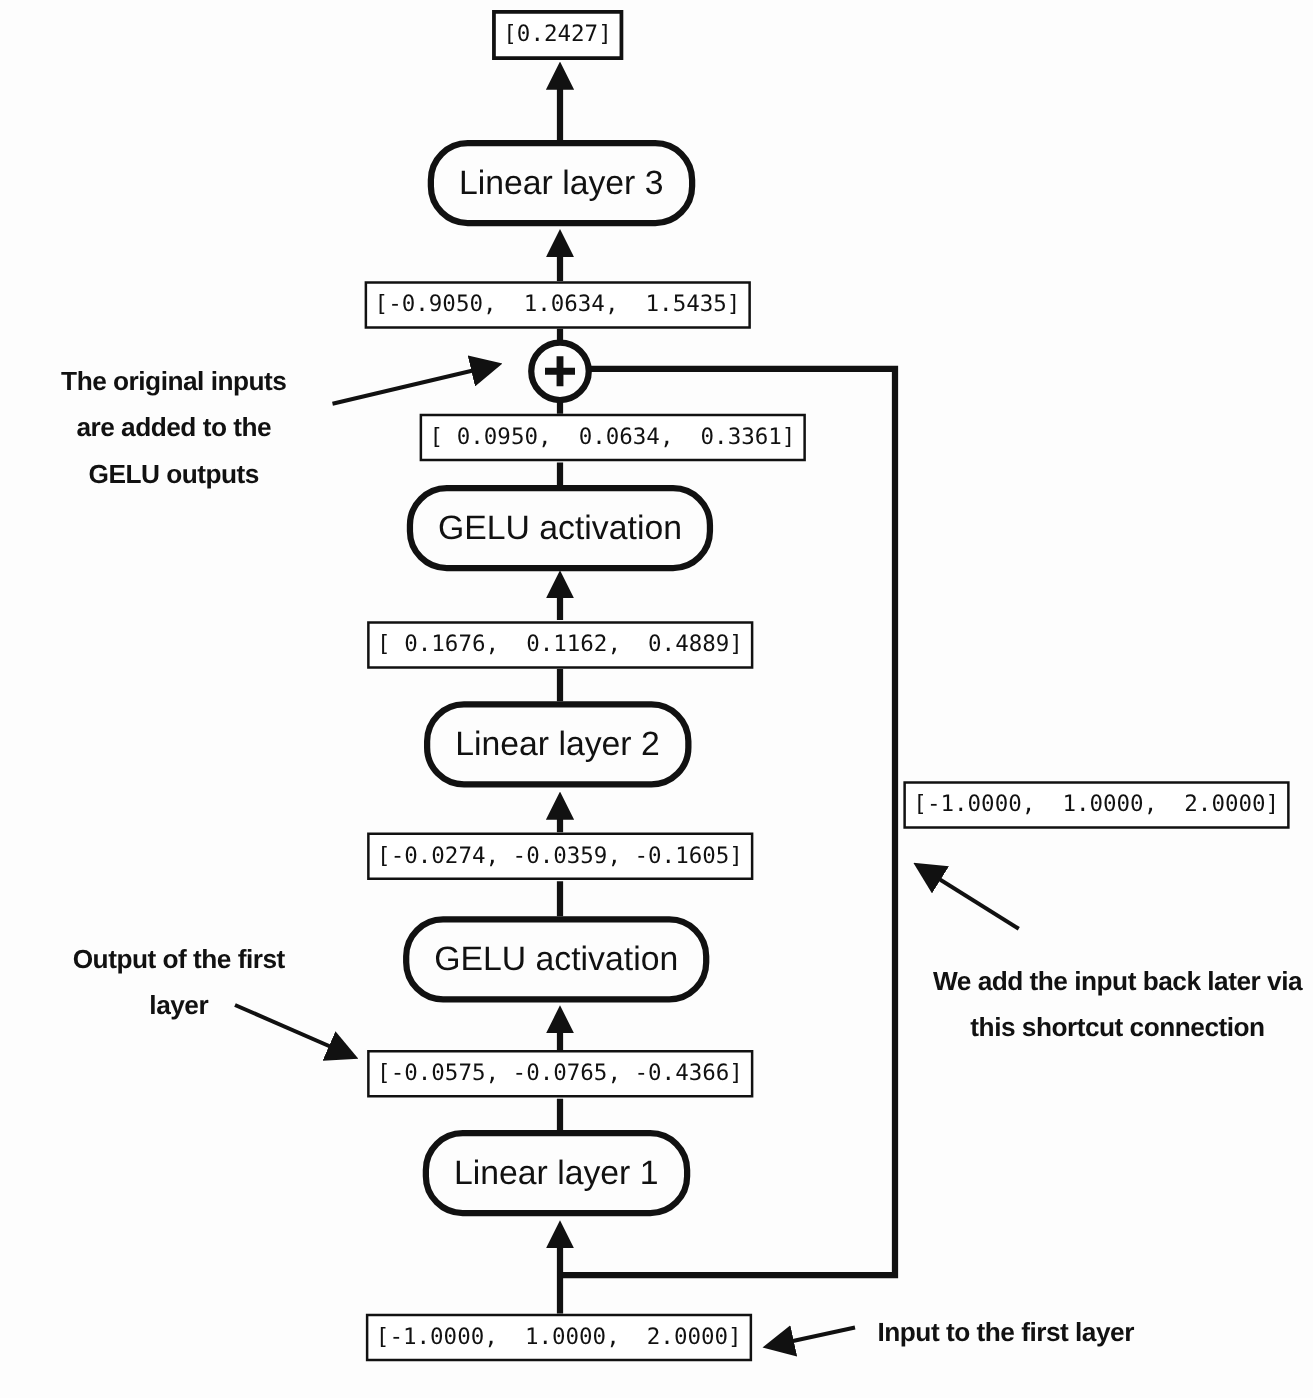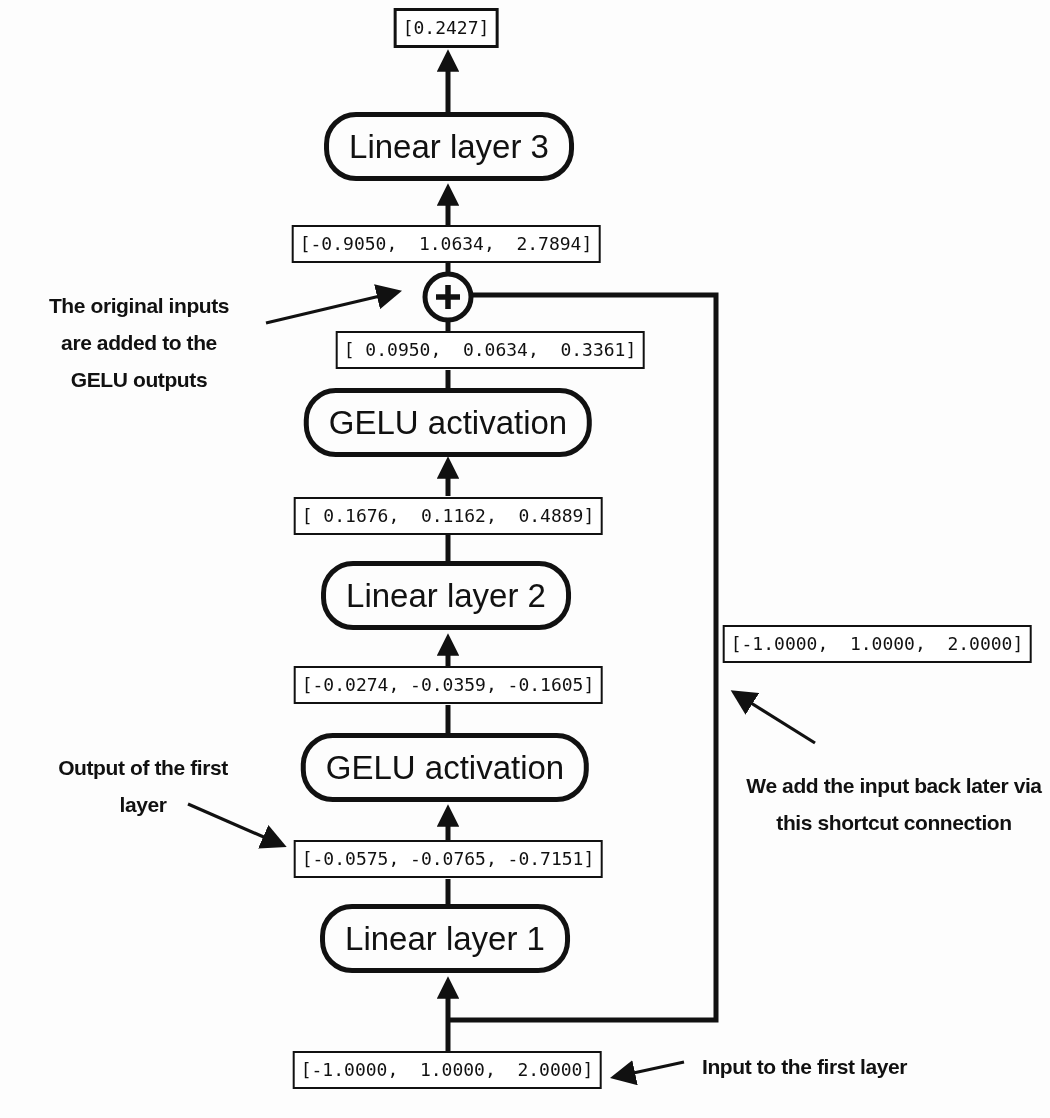--- a/index.html
+++ b/index.html
@@ -29,21 +29,21 @@
   }
   .vbox.thick{border-width:3px;}
 
   
   .node{
     position:absolute;
     transform:translateX(-50%);
     background:#fdfdfd;
     border:5px solid #111;
     border-radius:32px;
-    font-size:33px;
+    font-size:27px;
     line-height:31px;
     padding:14px 20px;
     white-space:nowrap;
     box-sizing:border-box;
     text-align:center;
   }
 
   
   .note{
     position:absolute;
@@ -92,25 +92,25 @@
       <path d="M432,285 V309 M420,297 H444" stroke="#111" stroke-width="5.5"></path>
     </g>
 
     <path d="M250,323 L381,292" stroke="#111" stroke-width="3.2" marker-end="url(#ah2)"></path>
     <path d="M172,804 L266,845" stroke="#111" stroke-width="3.2" marker-end="url(#ah2)"></path>
     <path d="M799,743 L719,693" stroke="#111" stroke-width="3.2" marker-end="url(#ah2)"></path>
     <path d="M668,1062 L599,1077" stroke="#111" stroke-width="3.2" marker-end="url(#ah2)"></path>
   </svg>
 
   <div class="vbox thick" style="left:430px;top:8px;">[0.2427]</div>
-  <div class="vbox" style="left:430px;top:225px;">[-0.9050,  1.0634,  2.7894]</div>
+  <div class="vbox" style="left:430px;top:225px;">[-0.9050,  1.0634,  1.5435]</div>
   <div class="vbox" style="left:433px;top:331px;margin-left:41px;">[ 0.0950,  0.0634,  0.3361]</div>
   <div class="vbox" style="left:432px;top:497px;">[ 0.1676,  0.1162,  0.4889]</div>
   <div class="vbox" style="left:432px;top:666px;">[-0.0274, -0.0359, -0.1605]</div>
-  <div class="vbox" style="left:432px;top:840px;">[-0.0575, -0.0765, -0.7151]</div>
+  <div class="vbox" style="left:432px;top:840px;">[-0.0575, -0.0765, -0.4366]</div>
   <div class="vbox" style="left:431px;top:1051px;">[-1.0000,  1.0000,  2.0000]</div>
   <div class="vbox" style="left:861px;top:625px;">[-1.0000,  1.0000,  2.0000]</div>
 
   <div class="node" style="left:433px;top:112px;">Linear layer 3</div>
   <div class="node" style="left:432px;top:388px;">GELU activation</div>
   <div class="node" style="left:430px;top:561px;">Linear layer 2</div>
   <div class="node" style="left:429px;top:733px;">GELU activation</div>
   <div class="node" style="left:429px;top:904px;">Linear layer 1</div>
 
   <div class="note" style="left:127px;top:749px;transform:translateX(-50%);">

